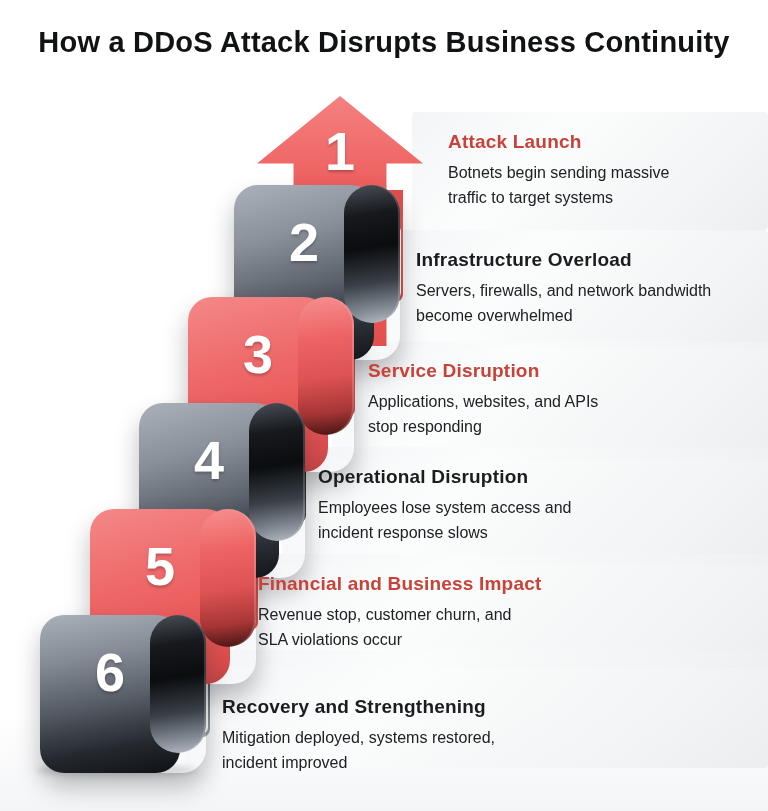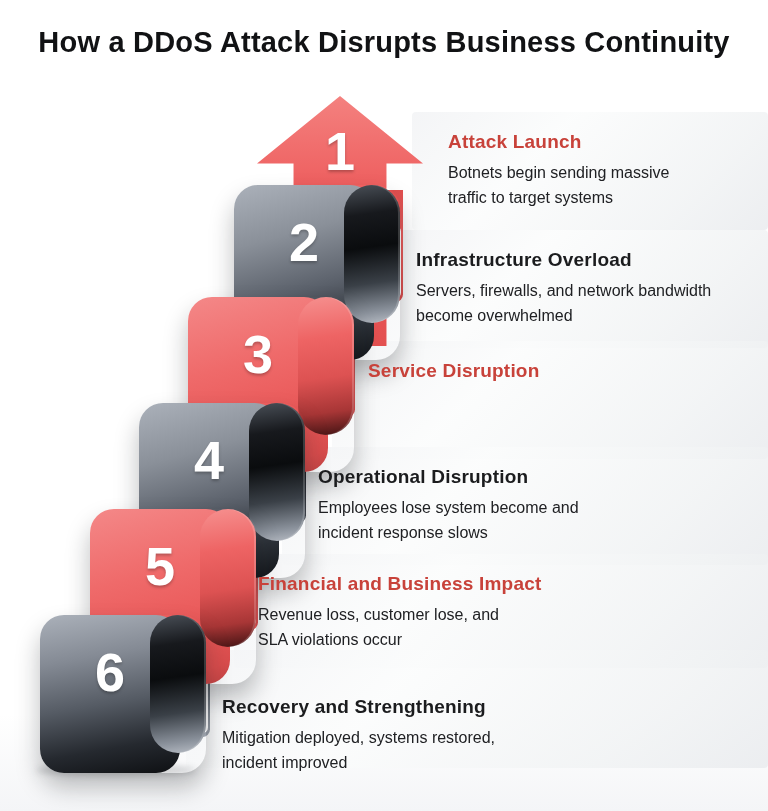--- a/index.html
+++ b/index.html
@@ -162,28 +162,30 @@
   <div class="st-desc">Botnets begin sending massive
 traffic to target systems</div>
 </div>
 <div class="abs step-text x2">
   <div class="st-title t-dark">Infrastructure Overload</div>
   <div class="st-desc">Servers, firewalls, and network bandwidth
 become overwhelmed</div>
 </div>
 <div class="abs step-text x3">
   <div class="st-title t-red">Service Disruption</div>
+  <div class="st-desc">Applications, websites, and APIs
+stop responding</div>
 </div>
 <div class="abs step-text x4">
   <div class="st-title t-dark">Operational Disruption</div>
-  <div class="st-desc">Employees lose system become and
+  <div class="st-desc">Employees lose system access and
 incident response slows</div>
 </div>
 <div class="abs step-text x5">
   <div class="st-title t-red">Financial and Business Impact</div>
-  <div class="st-desc">Revenue loss, customer lose, and
+  <div class="st-desc">Revenue stop, customer churn, and
 SLA violations occur</div>
 </div>
 <div class="abs step-text x6">
   <div class="st-title t-dark">Recovery and Strengthening</div>
   <div class="st-desc">Mitigation deployed, systems restored,
 incident improved</div>
 </div>
 
 </body></html>

